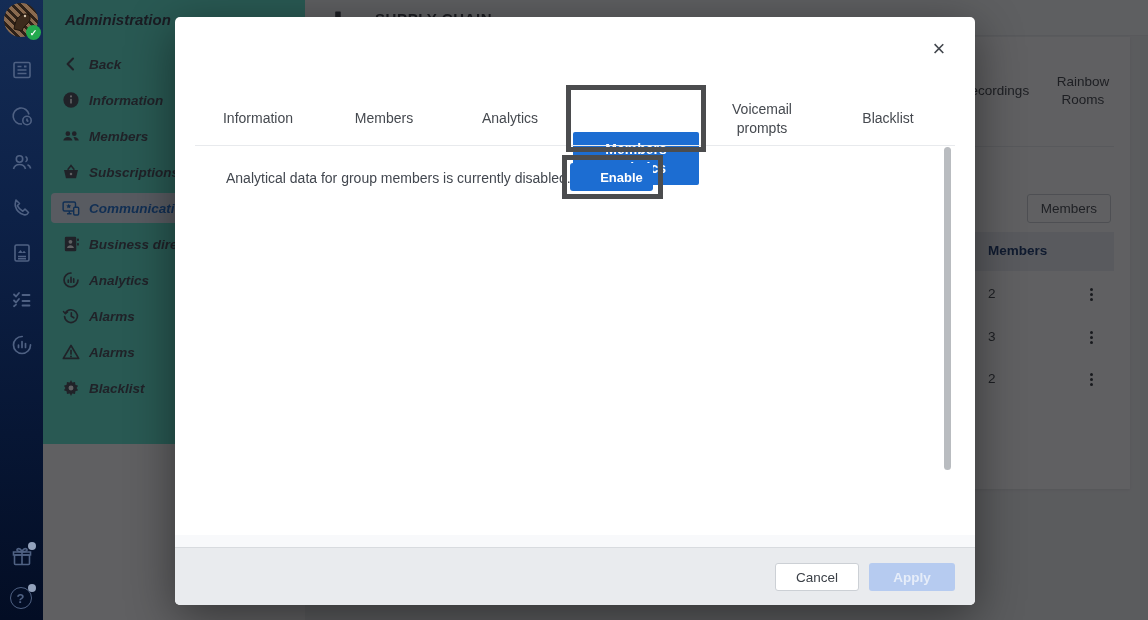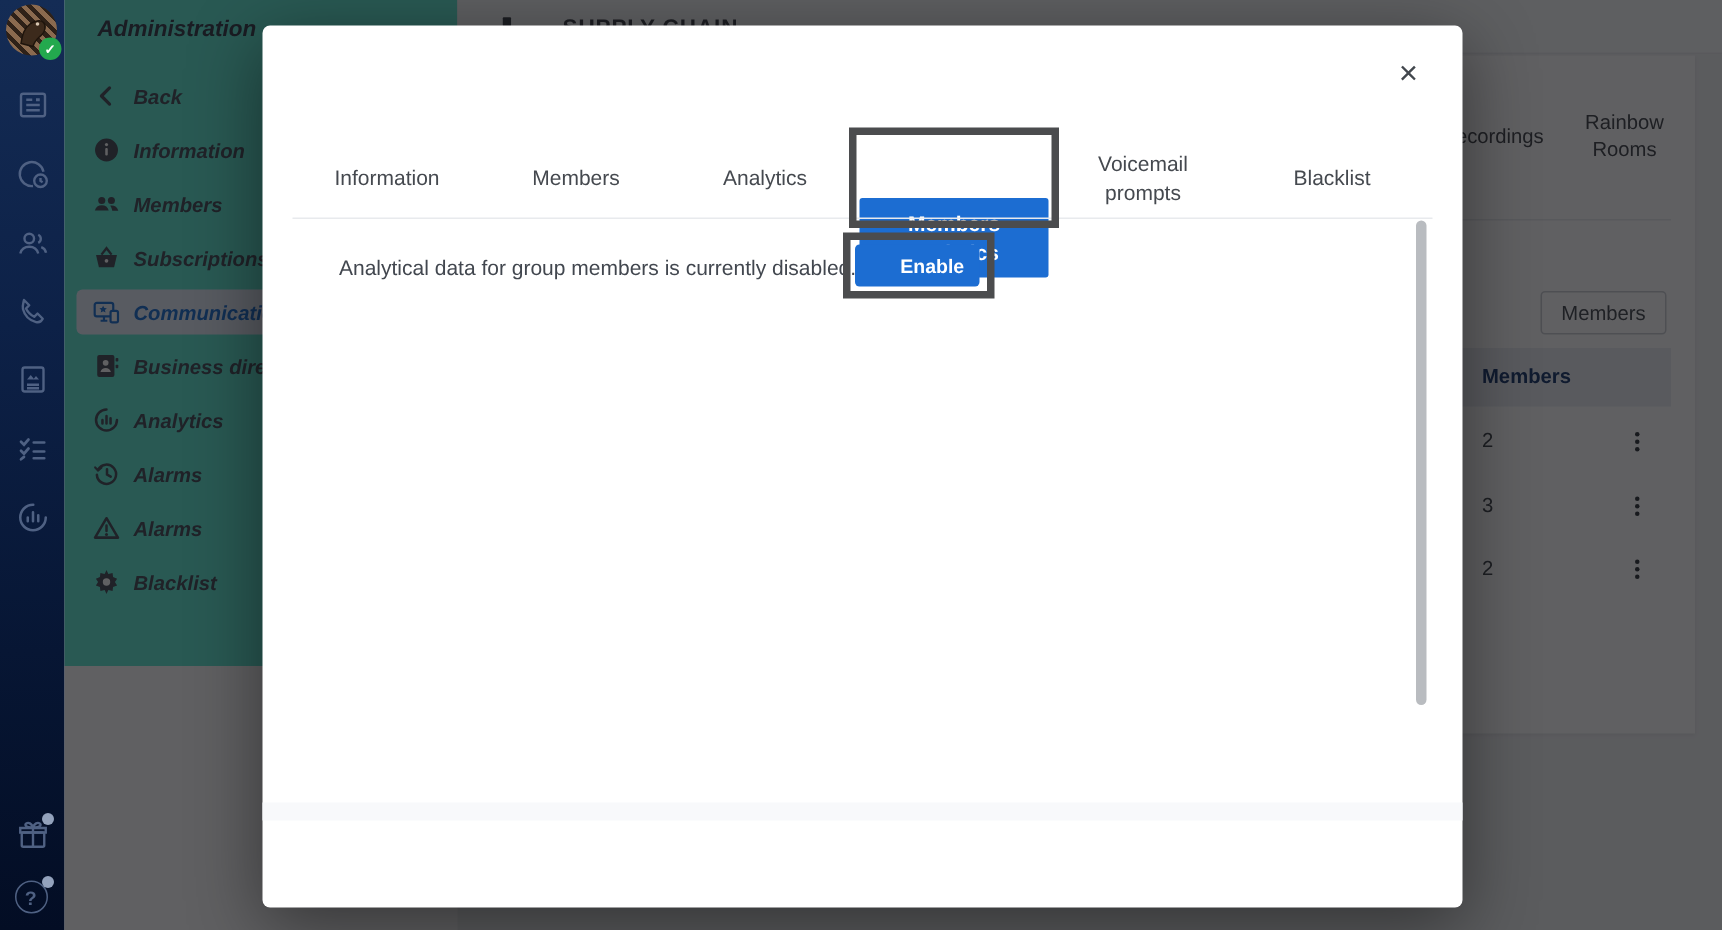--- a/index.html
+++ b/index.html
@@ -348,15 +348,19 @@
 
     <div class="m-body-text">Analytical data for group members is currently disabled.</div>
     <button class="enable-btn">Enable</button>
 
     <div class="annot annot-tab"></div>
     <div class="annot annot-enable"></div>
 
     <div class="m-scroll"></div>
 
     <div class="m-prefooter"></div>
+    <div class="m-footer">
+      <button class="btn-cancel">Cancel</button>
+      <button class="btn-apply" disabled="">Apply</button>
+    </div>
   </div>
 
 </div>
 
 </body></html>

